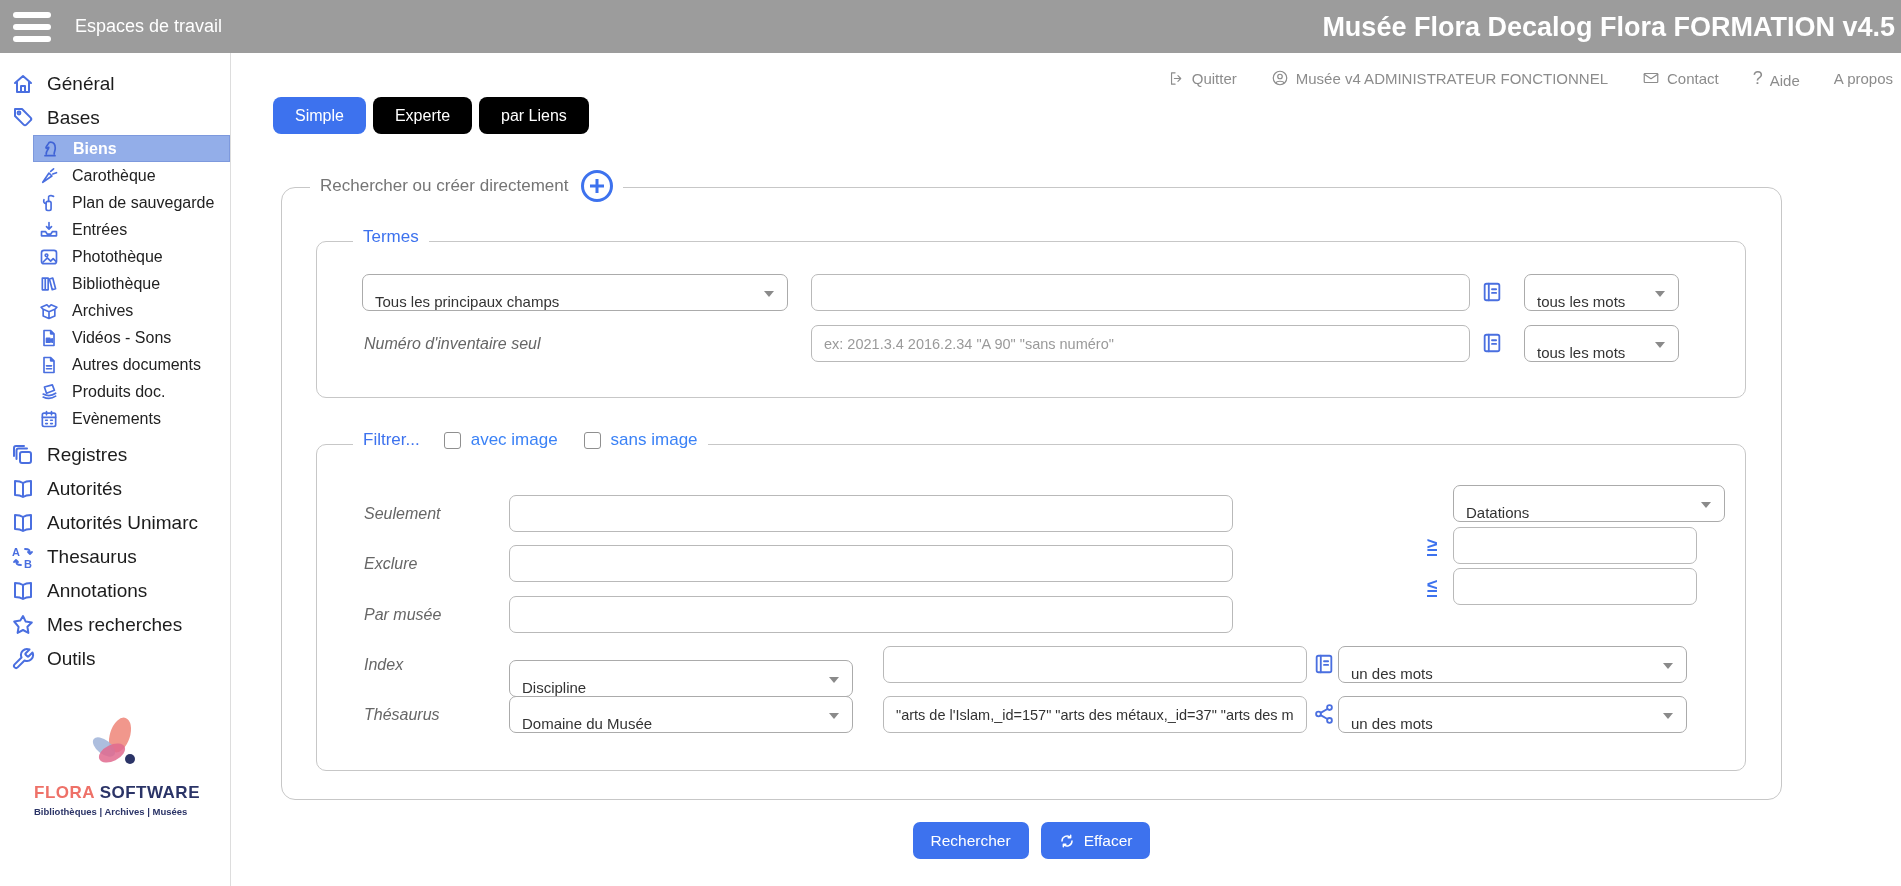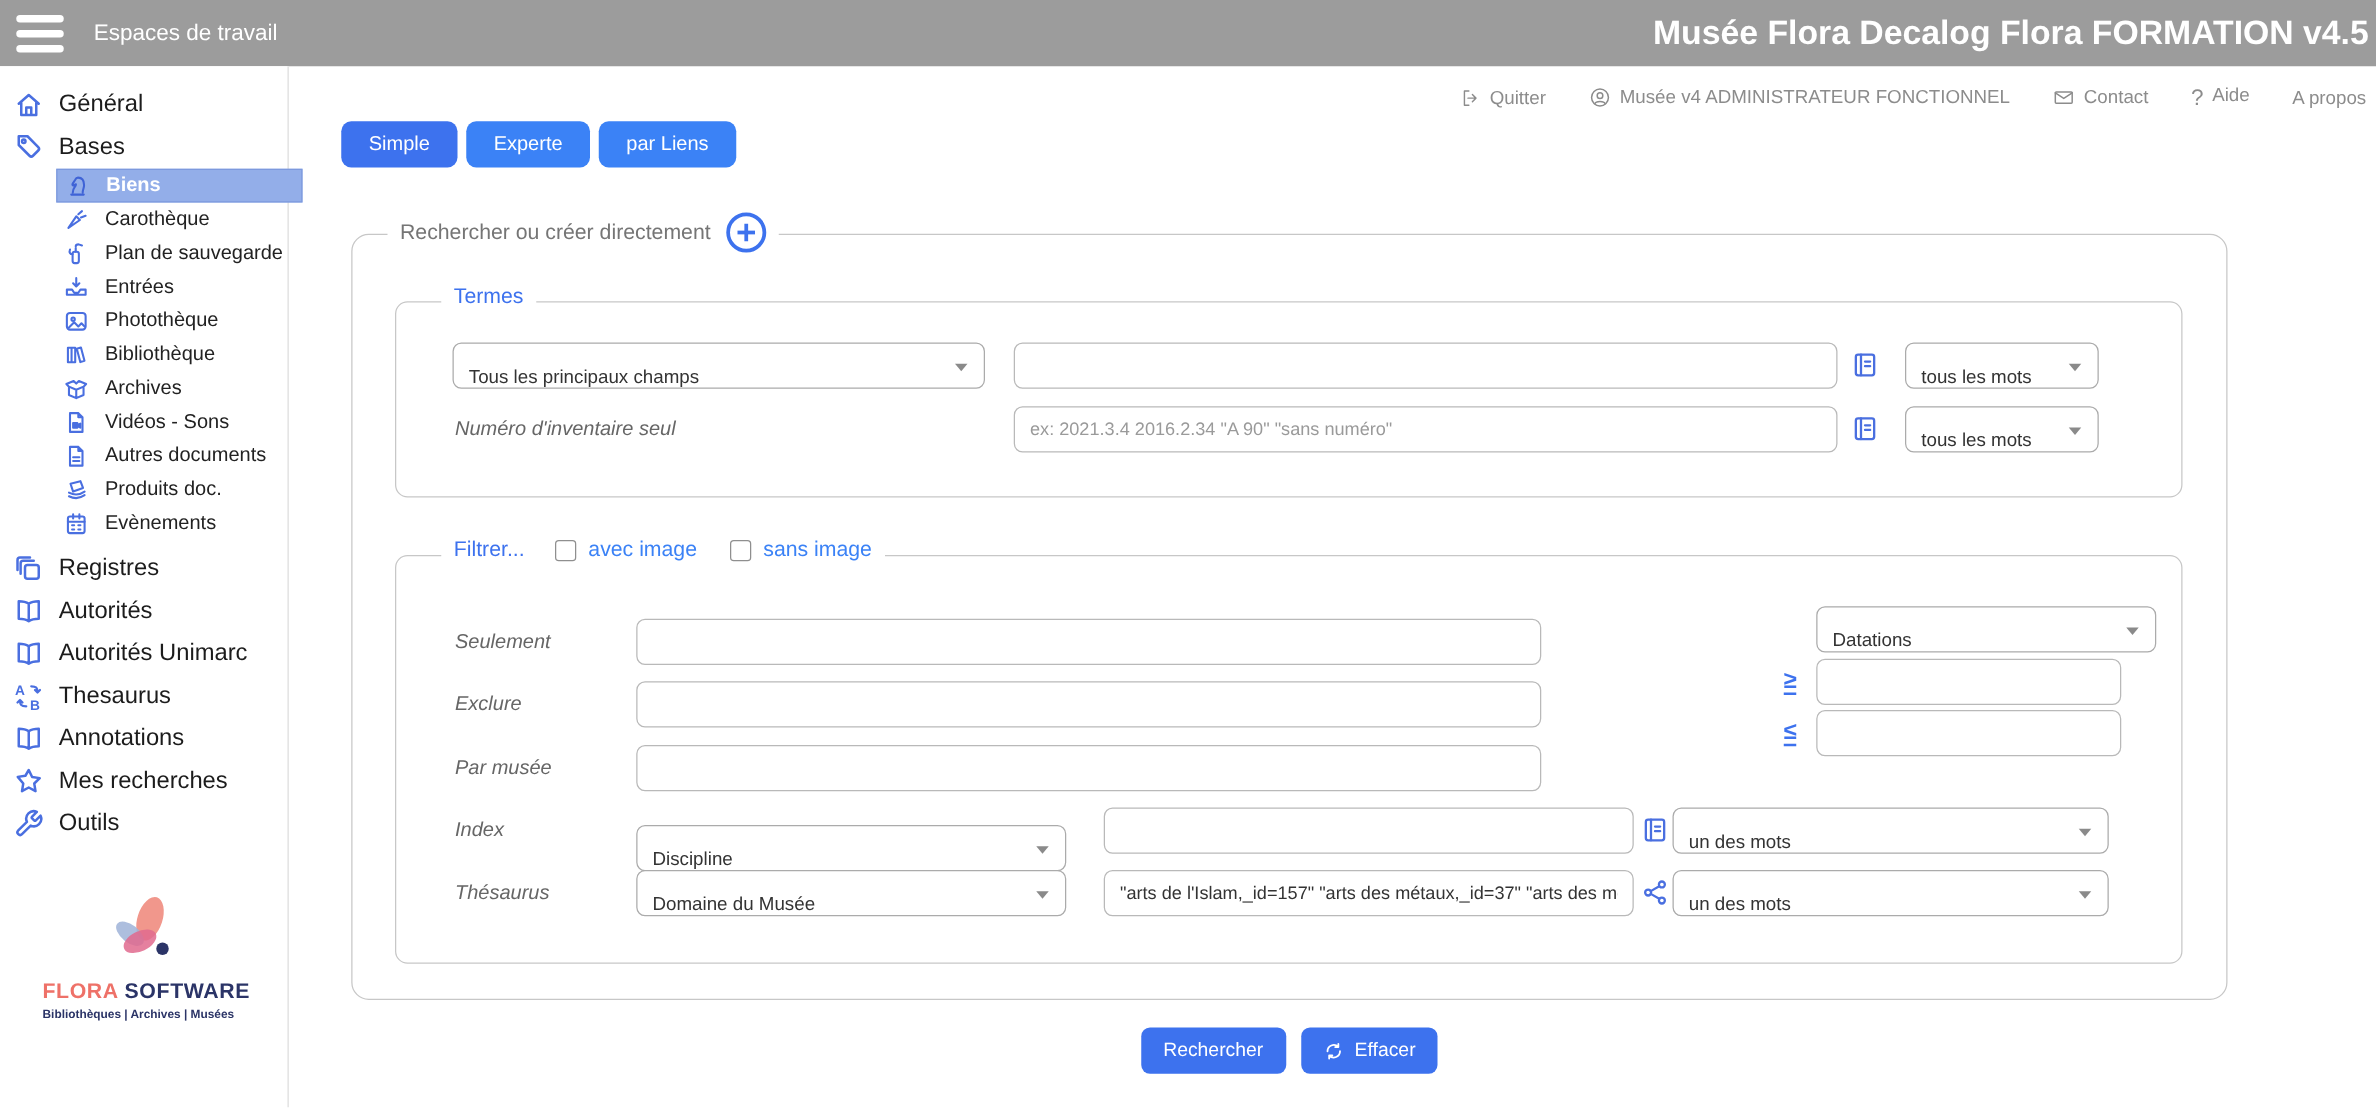--- a/index.html
+++ b/index.html
@@ -10,41 +10,41 @@
   .topbar { position:absolute; left:0; top:0; width:1901px; height:53px; background:#9c9c9c; display:flex; align-items:center; }
   .burger { margin-left:13px; width:40px; height:30px; display:flex; flex-direction:column; justify-content:space-between; cursor:pointer; }
   .burger span { display:block; width:38px; height:6px; background:#fff; border-radius:3px; }
   .ws-label { color:#fff; font-size:18px; margin-left:22px; }
   .app-title { position:absolute; right:6px; top:50%; transform:translateY(-50%); color:#fff; font-size:27px; font-weight:bold; white-space:nowrap; }
 
   
   .sidebar { position:absolute; left:0; top:53px; width:231px; height:833px; border-right:1px solid #ddd; background:#fff; padding-top:14px; }
   .sn-item { display:flex; align-items:center; gap:12px; height:34px; padding-left:11px; font-size:19px; color:#1c1c1c; cursor:pointer; }
   .sn-item svg { flex:0 0 auto; }
-  .sn-sub { display:flex; align-items:center; gap:13px; height:27px; margin-left:45px; padding-left:6px; font-size:16px; color:#222; cursor:pointer; }
+  .sn-sub { display:flex; align-items:center; gap:13px; height:27px; margin-left:33px; padding-left:6px; font-size:16px; color:#222; cursor:pointer; }
   .sn-sub.selected { background:#93aee9; border:1px solid #7d99dd; color:#fff; font-weight:bold; width:197px; }
   .icon-blue { stroke:#4a6fe0; fill:none; stroke-width:2; stroke-linecap:round; stroke-linejoin:round; }
   .gap-before { margin-top:6px; }
 
   
   .logo { position:absolute; left:8px; top:660px; width:218px; display:flex; align-items:center; gap:8px;flex-direction:column; }
   .logo-text .l1 { font-size:17px; font-weight:bold; letter-spacing:.5px; }
   .logo-text .l1 .coral { color:#ee7168; }
   .logo-text .l1 .navy { color:#2b3467; }
   .logo-text .l2 { font-size:9.5px; font-weight:bold; color:#2b3467; margin-top:3px; }
 
   
   .utility { position:absolute; left:231px; top:64px; right:0; height:28px; display:flex; justify-content:flex-end; align-items:center; gap:34px; padding-right:8px; color:#8c8c8c; font-size:15px; }
-  .u-item { display:flex; align-items:flex-start; gap:7px; cursor:pointer; white-space:nowrap; }
+  .u-item { display:flex; align-items:flex-end; gap:7px; cursor:pointer; white-space:nowrap; }
   .u-item svg { stroke:#8c8c8c; fill:none; stroke-width:1.6; stroke-linecap:round; stroke-linejoin:round; }
   .q-mark { font-size:18px; color:#8c8c8c; }
 
   
   .tabs { position:absolute; left:273px; top:97px; display:flex; gap:7px; }
-  .tab { height:37px; padding:0 22px; display:flex; align-items:center; justify-content:center; font-size:16px; color:#fff; background:#3b82f6; border-radius:8px; cursor:pointer; }
+  .tab { height:37px; padding:0 22px; display:flex; align-items:center; justify-content:center; font-size:16px; color:#fff; background:#000000; border-radius:8px; cursor:pointer; }
   .tab.active { background:#3d72ee; }
 
   
   .fs { position:absolute; border:1px solid #c7c7c7; border-radius:14px; background:#fff; }
   .fs-outer { left:281px; top:187px; width:1501px; height:613px; }
   .fs-legend { position:absolute; top:-15px; background:#fff; padding:0 10px; font-size:17px; display:flex; align-items:center; gap:12px; white-space:nowrap; }
   .legend-gray { color:#757575; }
   .legend-blue { color:#3d72ee; }
   .plus-btn { width:32px; height:32px; border:3px solid #3d72ee; border-radius:50%; position:relative; cursor:pointer; background:#fff; }
   .plus-btn:before, .plus-btn:after { content:""; position:absolute; background:#3d72ee; left:50%; top:50%; }

